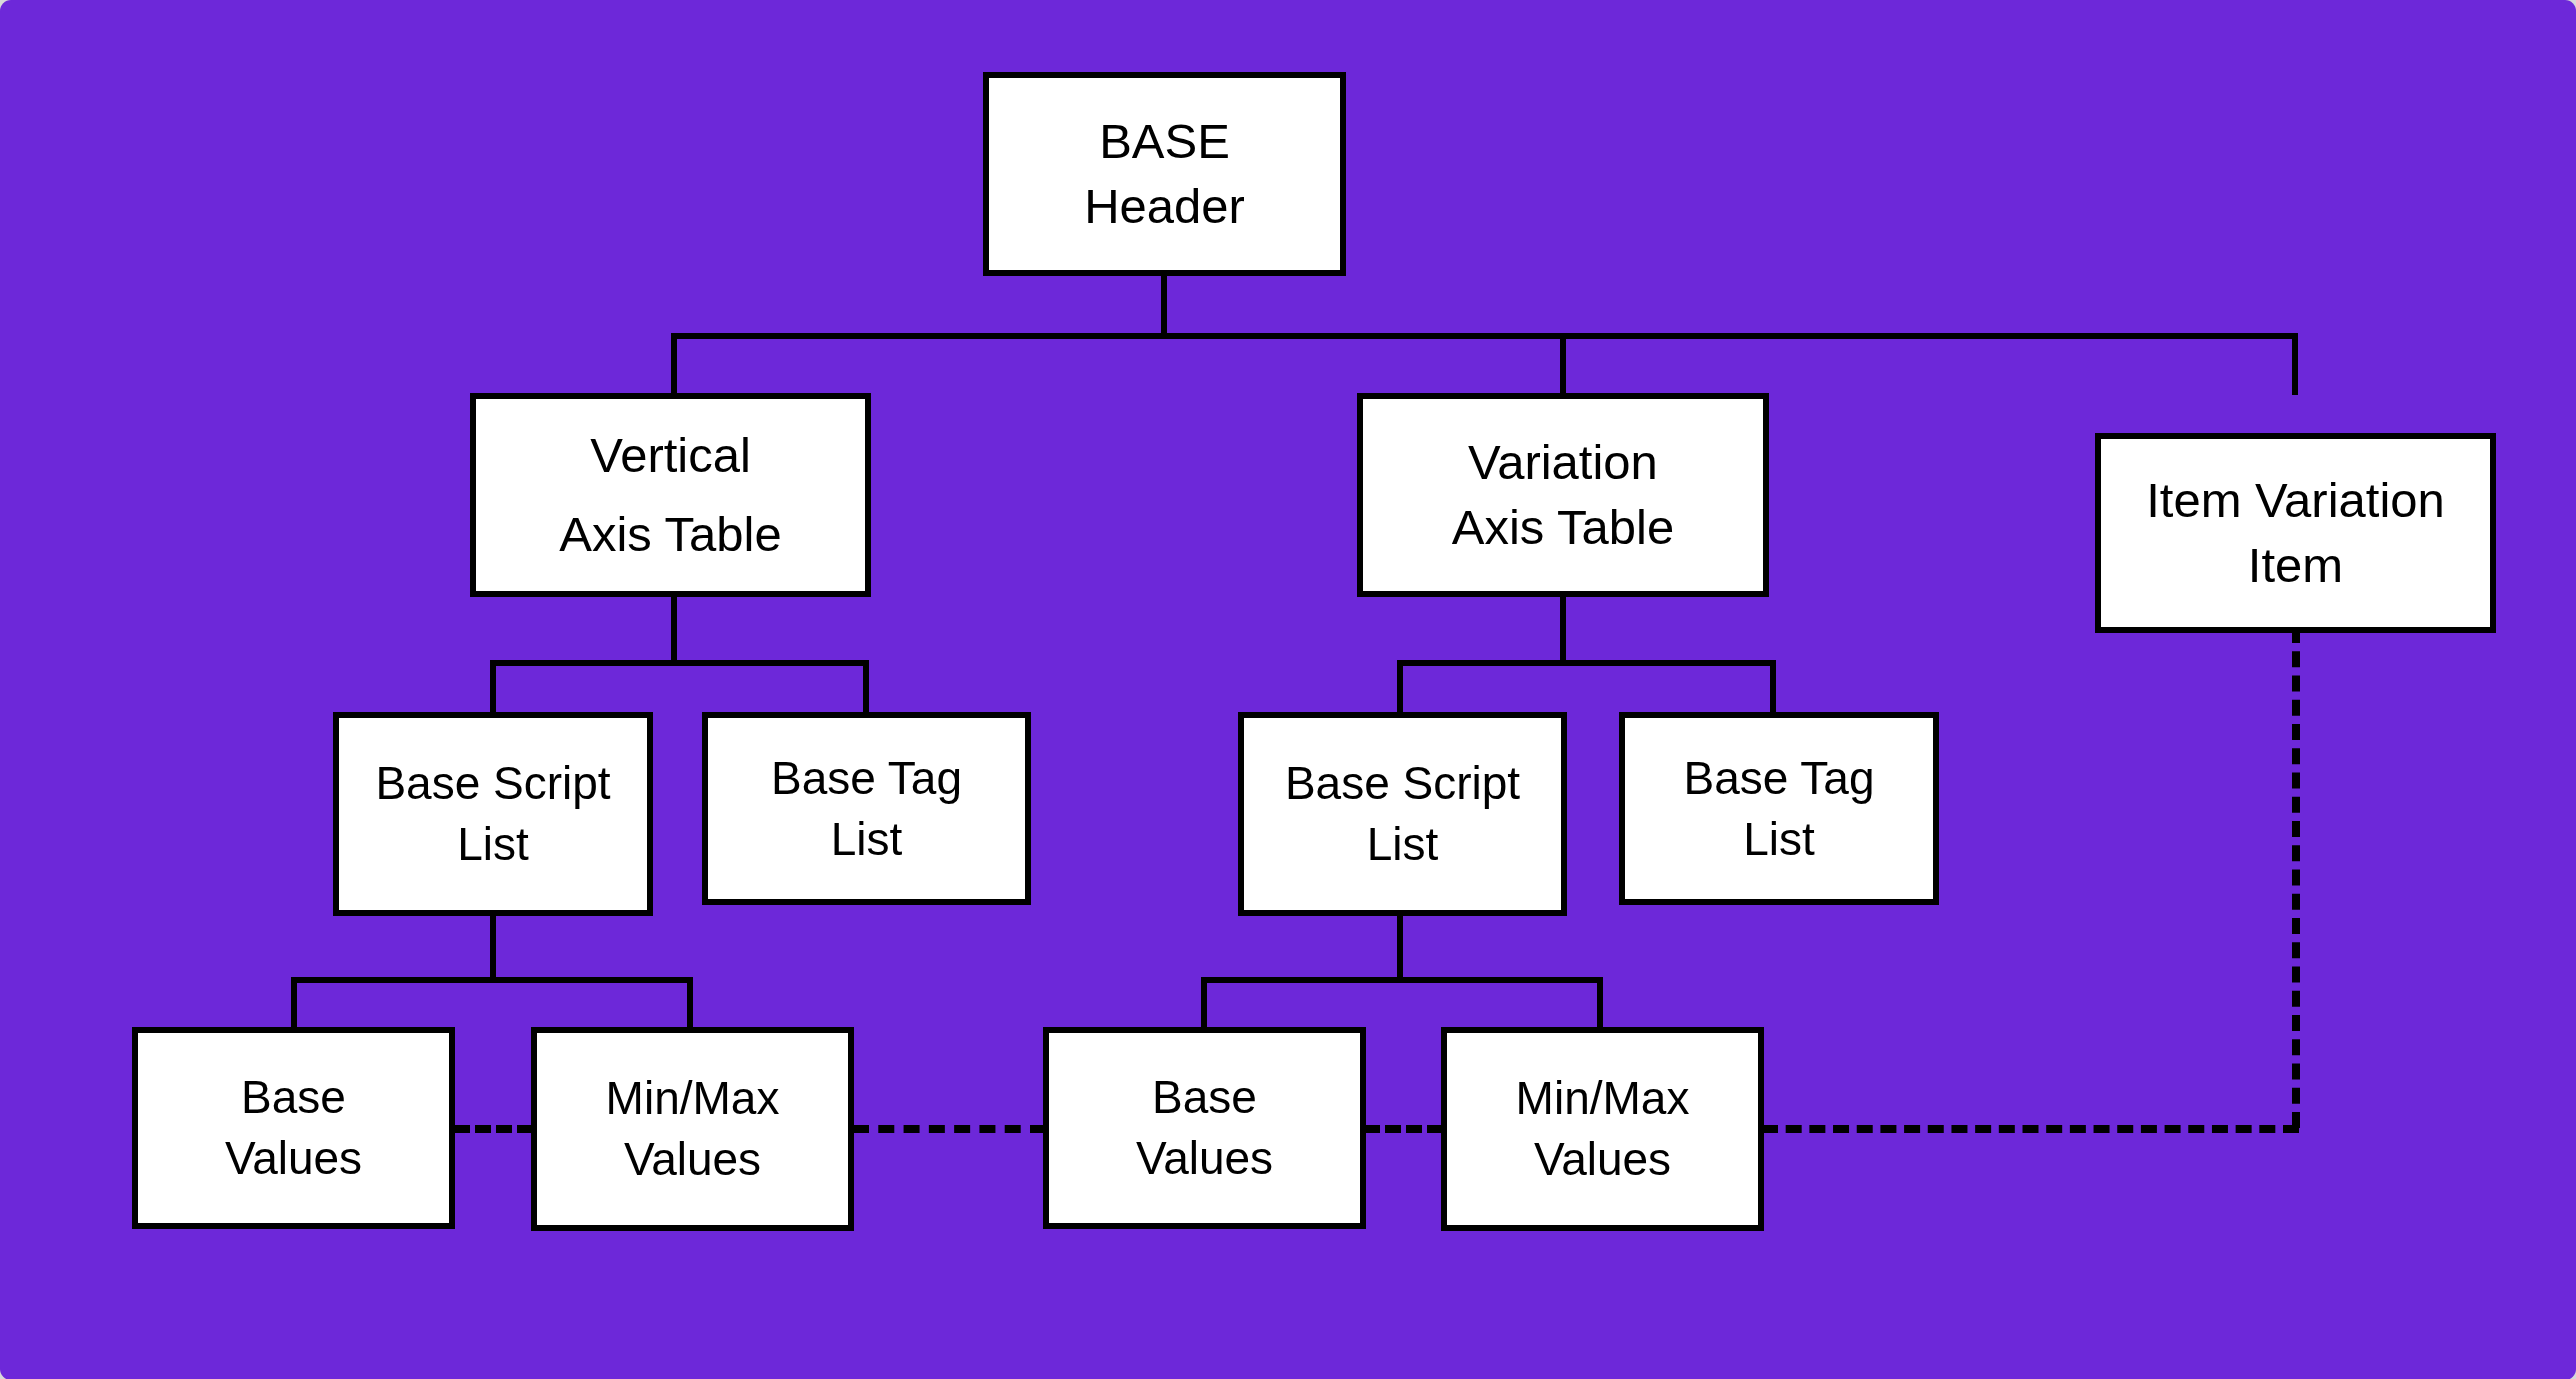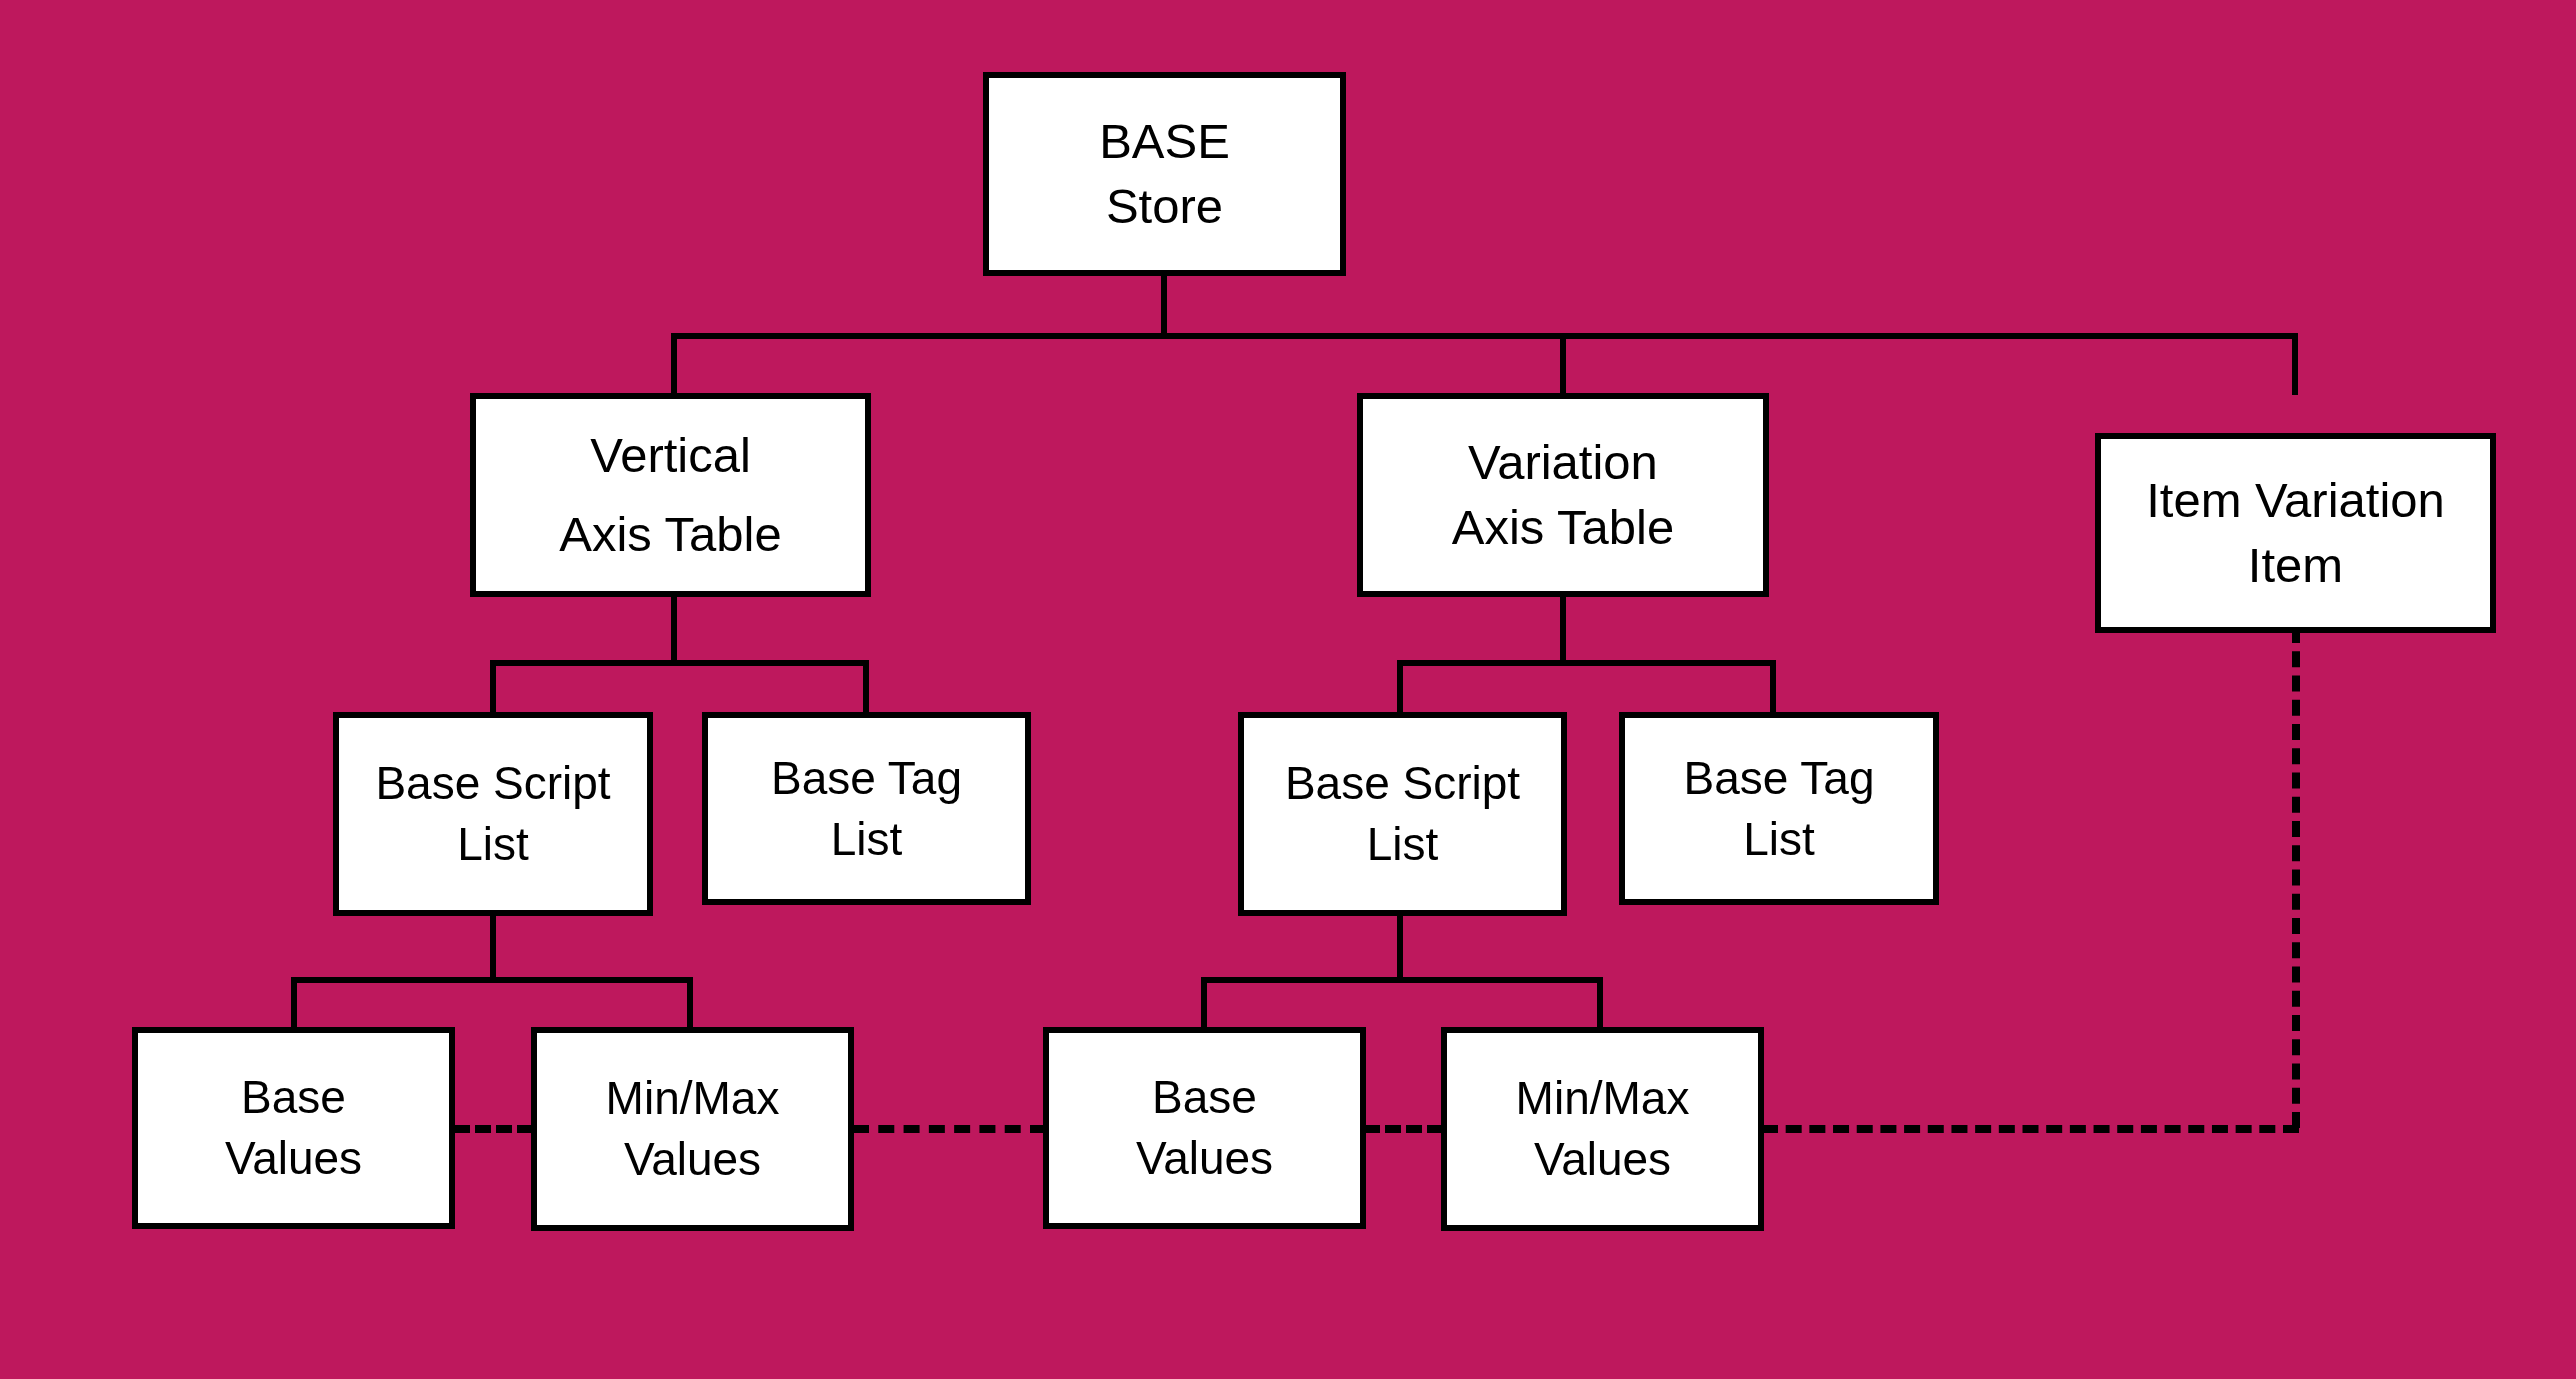--- a/index.html
+++ b/index.html
@@ -4,23 +4,24 @@
 <style>
   html, body {
     margin: 0;
     padding: 0;
     background: #d9d9d9;
   }
   #stage {
     position: relative;
     width: 2576px;
     height: 1380px;
-    background: #be185d;
+    background: #6d28d9;
     overflow: hidden;
     font-family: "Liberation Sans", sans-serif;
+    border-radius: 11px;
   }
   .node {
     position: absolute;
     background: #ffffff;
     border: 6.4px solid #000000;
     box-sizing: border-box;
     display: flex;
     flex-direction: column;
     align-items: center;
     justify-content: center;
@@ -112,21 +113,21 @@
 
   <div class="dash h" style="left:454px; top:1125px; width:79px;"></div>
   <div class="dash h" style="left:853px; top:1125px; width:193px;"></div>
   <div class="dash h" style="left:1364px; top:1125px; width:79px;"></div>
   <div class="dash h" style="left:1762px; top:1125px; width:537px;"></div>
   <div class="dash v" style="left:2292px; top:627px; height:501px;"></div>
   <div class="arrowhead" style="left:2272px; top:593px;"></div>
 
   <div class="node n-base-header">
     <span class="ln">BASE</span>
-    <span class="ln">Store</span>
+    <span class="ln">Header</span>
   </div>
 
   <div class="node n-vaxis">
     <span class="ln">Vertical</span>
     <span class="ln">Axis Table</span>
   </div>
 
   <div class="node n-haxis">
     <span class="ln">Variation</span>
     <span class="ln">Axis Table</span>

